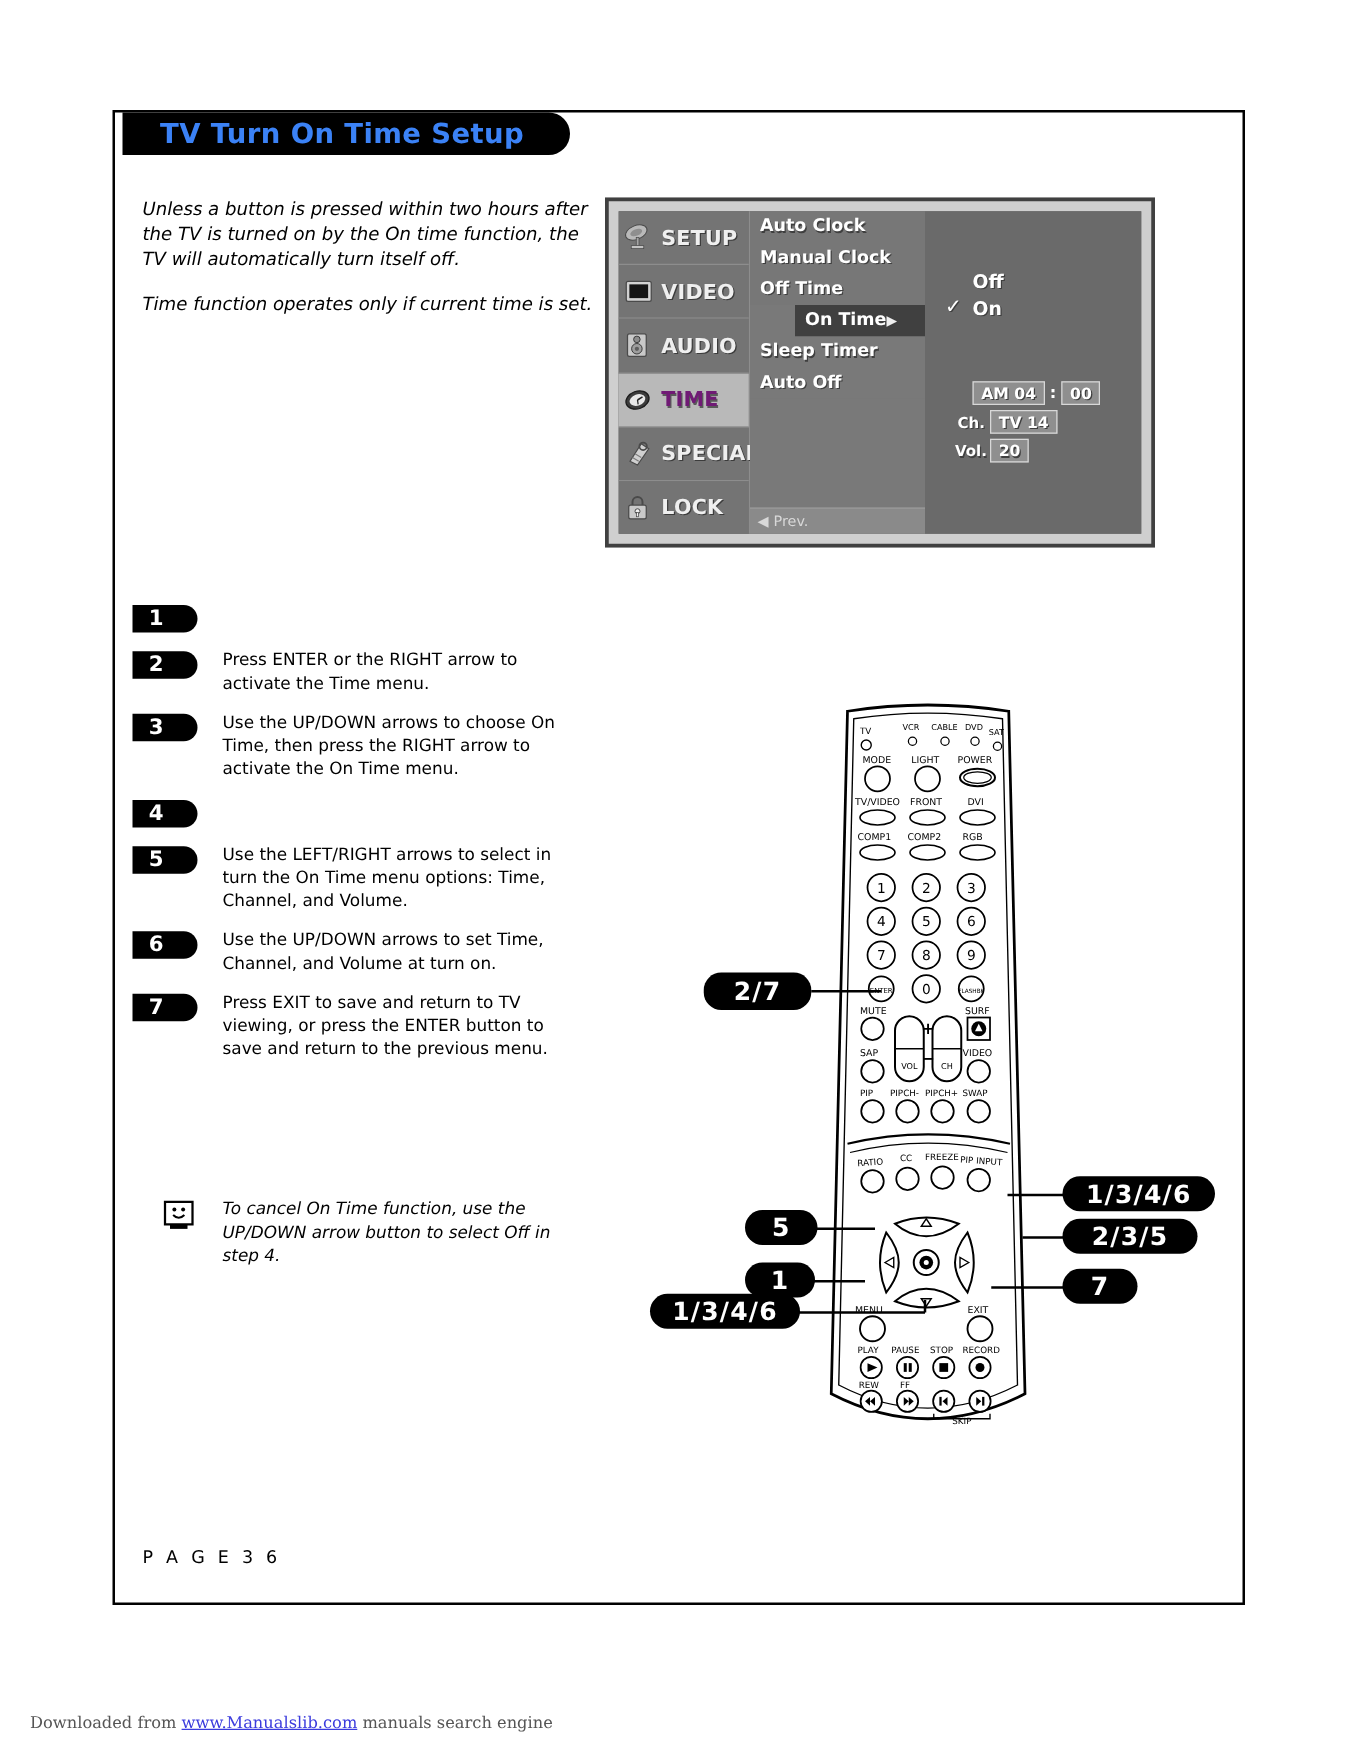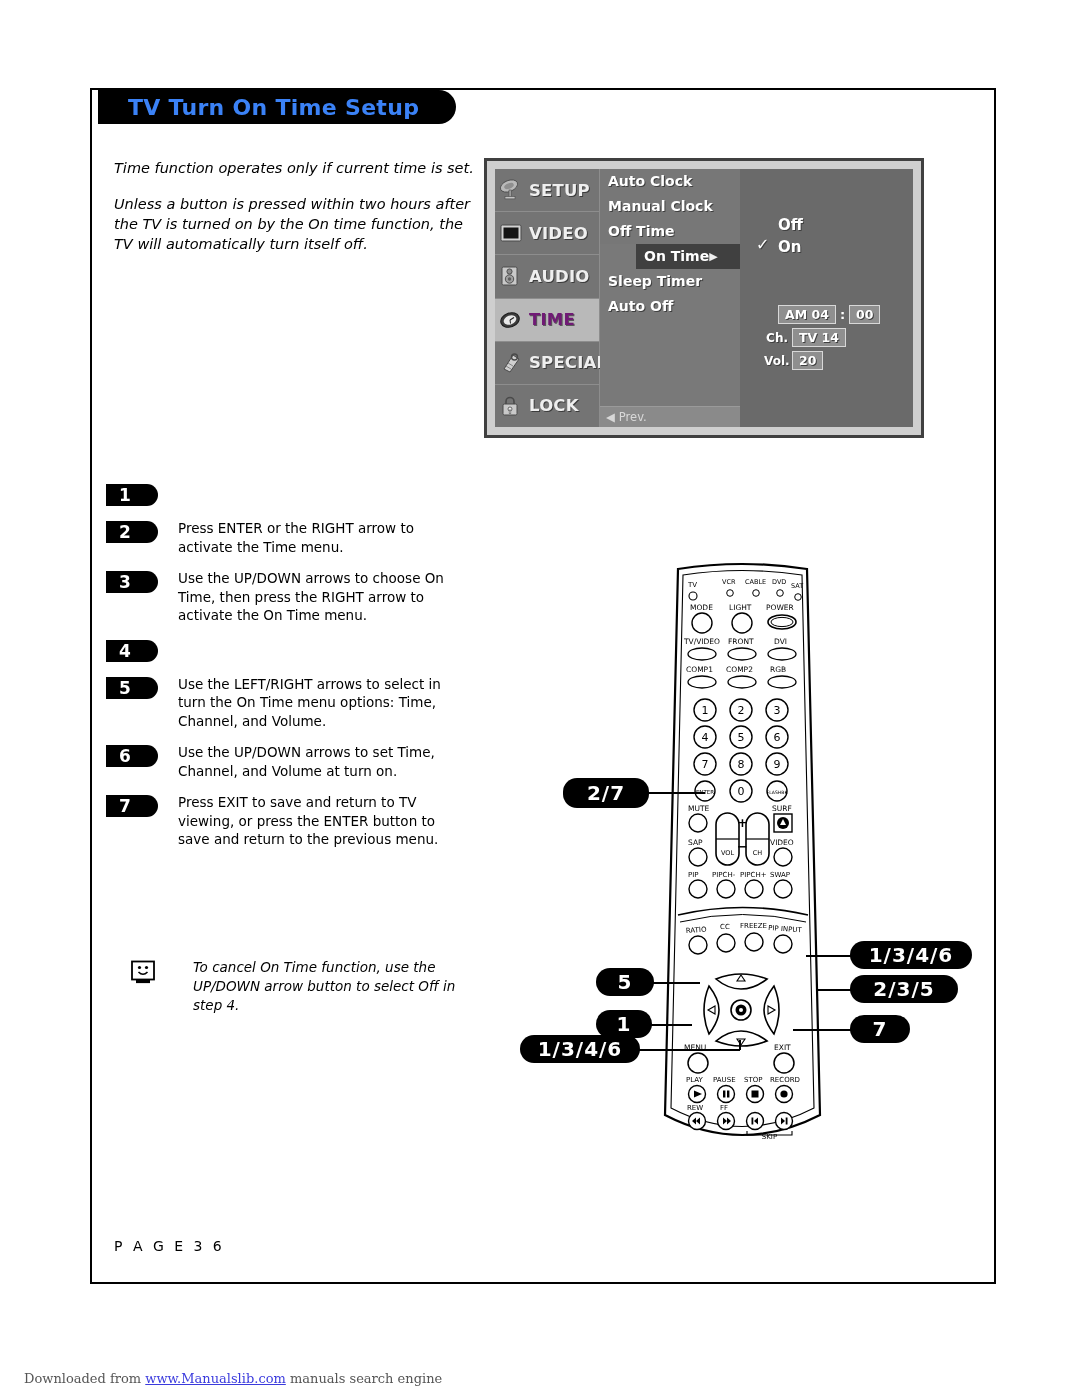--- a/index.html
+++ b/index.html
@@ -73,21 +73,21 @@
   
   #steps{position:absolute;left:106px;top:482px;width:355px;}
   .step{display:flex;margin-bottom:13px;}
   .step-badge{flex:0 0 52px;height:22px;background:#000;border-radius:0 11px 11px 0;
               color:#fff;font-size:17px;font-weight:bold;display:flex;
               align-items:center;justify-content:center;margin-top:2px;
               padding-right:14px;box-sizing:border-box;}
   .step-text{padding-left:20px;font-size:13.5px;line-height:18.5px;color:#000;}
 
   
-  #note{position:absolute;left:130px;top:958px;width:330px;display:flex;gap:15px;}
+  #note{position:absolute;left:130px;top:958px;width:330px;display:flex;}
   #note-icon{flex:0 0 30px;height:26px;position:relative;margin-top:2px;}
   #note-text{padding-left:18px;font-style:italic;font-size:13.5px;
              line-height:19px;color:#000;}
 
   
   #pagenum{position:absolute;left:114px;top:1238px;font-size:14px;
            letter-spacing:3px;color:#000;}
 
   
   #footer{position:absolute;left:24px;top:1371px;font-size:13px;color:#555;
@@ -116,22 +116,22 @@
 </head>
 <body>
 
 <div id="page-frame"></div>
 
 <div id="title-banner">
   <span class="title-text">TV Turn On Time Setup</span>
 </div>
 
 <div id="intro">
+  <p>Unless a button is pressed within two hours after the TV is turned on by the On time function, the TV will automatically turn itself off.</p>
   <p>Time function operates only if current time is set.</p>
-  <p>Unless a button is pressed within two hours after the TV is turned on by the On time function, the TV will automatically turn itself off.</p>
 </div>
 
 <div id="osd">
   <div id="osd-inner">
 
     <div class="osd-sidebar">
 
       <div class="osd-tab">
         <span class="osd-ico">
           <svg width="26" height="22" viewBox="0 0 26 22">

